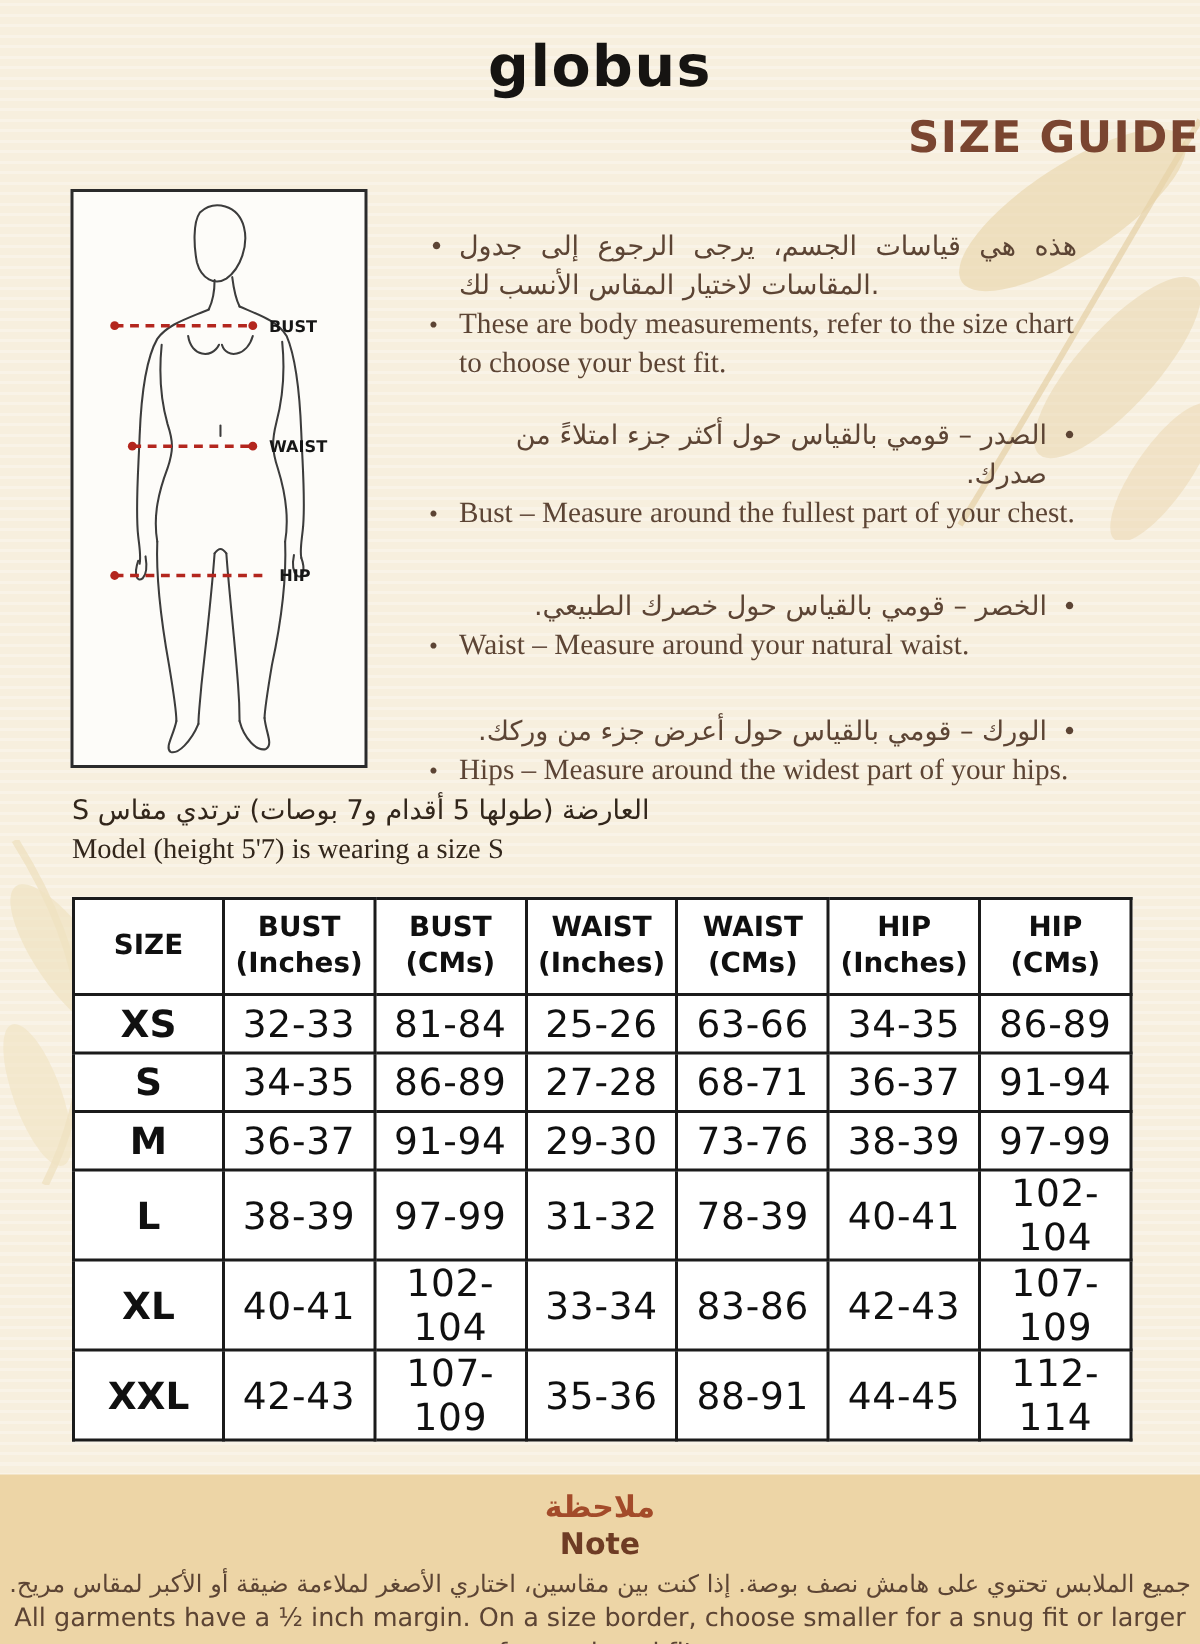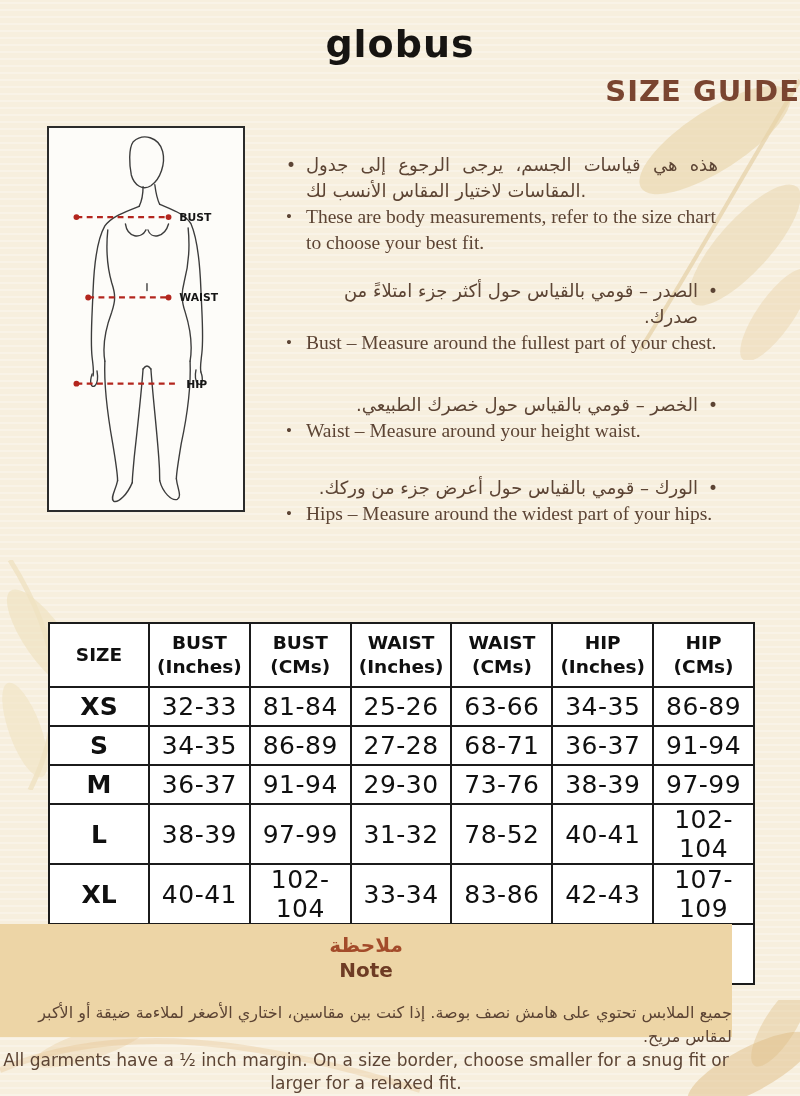--- a/index.html
+++ b/index.html
@@ -49,41 +49,41 @@
   .gap-b { margin-bottom:36px !important; }
   .gap-c { margin-bottom:31px !important; }
 
   
   .model-note { position:absolute; left:48px; top:528px; color:#32261b; }
   .model-note .ar { direction:rtl; text-align:left; font-family:"DejaVu Sans", sans-serif; font-size:18px; line-height:26px; }
   .model-note .en { font-family:"Liberation Serif", serif; font-size:19px; line-height:26px; }
 
   
   .size-table {
-    position:absolute; left:48px; top:622px; width:707px;
+    position:absolute; left:48px; top:598px; width:707px;
     border-collapse:collapse; table-layout:fixed; background:#ffffff;
   }
   .size-table th, .size-table td {
     border:2px solid #1b1b1b; text-align:center; vertical-align:middle; color:#101010;
     background:#ffffff; padding:0;
   }
   .size-table .col-size { width:100px; }
   .size-table tr.hdr-en th { height:64px; font-family:"DejaVu Sans", sans-serif; font-weight:bold; font-size:18.5px; line-height:1.3; }
   .size-table tr.hdr-ar th { height:56px; direction:rtl; font-family:"DejaVu Sans", sans-serif; font-weight:bold; font-size:15px; line-height:1.35; padding:2px 4px; }
   .size-table tbody td { height:39px; font-family:"DejaVu Sans", sans-serif; font-size:25px; letter-spacing:0.5px; }
   .size-table tbody td.size-cell { font-weight:bold; letter-spacing:0; }
 
   
   .footer-note {
-    position:absolute; left:0; top:924px; width:732px; height:113px;
+    position:absolute; left:0; top:983px; width:800px; height:113px;
     background:#edd5a6; text-align:center; padding-top:8px;
   }
   .footer-note .h-ar { font-family:"DejaVu Sans", sans-serif; font-weight:bold; font-size:20px; color:#a34b2a; line-height:26px; }
   .footer-note .h-en { font-family:"DejaVu Sans", sans-serif; font-weight:bold; font-size:20px; color:#6e3b24; line-height:25px; }
-  .footer-note .b-ar { direction:rtl; font-family:"DejaVu Sans", sans-serif; font-size:16px; color:#5c4434; line-height:24px; margin-top:18px;text-align:right; }
+  .footer-note .b-ar { direction:rtl; font-family:"DejaVu Sans", sans-serif; font-size:16px; color:#5c4434; line-height:24px; margin-top:2px; }
   .footer-note .b-en { font-family:"DejaVu Sans", sans-serif; font-size:17px; color:#5c4434; line-height:23px; }
 </style>
 </head>
 <body>
 
 <div class="page">
 
   <svg class="deco" style="right:0; top:60px;" width="220" height="300" viewBox="0 0 220 300">
     <path d="M60 290 C110 210 160 120 220 20" stroke="#e0c795" stroke-width="4" fill="none" opacity="0.55"></path>
     <ellipse cx="135" cy="80" rx="88" ry="30" fill="#e8d3a9" opacity="0.6" transform="rotate(-33 135 80)"></ellipse>
@@ -166,32 +166,36 @@
       <li class="en gap-b">
         <span class="blt">•</span>
         <span class="txt">Bust – Measure around the fullest part of your chest.</span>
       </li>
       <li class="ar rtl">
         <span class="blt">•</span>
         <span class="txt">الخصر – قومي بالقياس حول خصرك الطبيعي.</span>
       </li>
       <li class="en gap-c">
         <span class="blt">•</span>
-        <span class="txt">Waist – Measure around your height waist.</span>
+        <span class="txt">Waist – Measure around your natural waist.</span>
       </li>
       <li class="ar rtl">
         <span class="blt">•</span>
         <span class="txt">الورك – قومي بالقياس حول أعرض جزء من وركك.</span>
       </li>
       <li class="en">
         <span class="blt">•</span>
         <span class="txt">Hips – Measure around the widest part of your hips.</span>
       </li>
     </ul>
 
+  <div class="model-note">
+    <div class="ar">العارضة (طولها 5 أقدام و7 بوصات) ترتدي مقاس S</div>
+    <div class="en">Model (height 5'7) is wearing a size S</div>
+  </div>
 
   <table class="size-table">
     <thead id="table-head">
         <tr class="hdr-en">
           <th class="col-size">SIZE</th>
           <th>BUST<br>(Inches)</th>
           <th>BUST<br>(CMs)</th>
           <th>WAIST<br>(Inches)</th>
           <th>WAIST<br>(CMs)</th>
           <th>HIP<br>(Inches)</th>
@@ -224,21 +228,21 @@
           <td>29-30</td>
           <td>73-76</td>
           <td>38-39</td>
           <td>97-99</td>
         </tr>
         <tr>
           <td class="size-cell">L</td>
           <td>38-39</td>
           <td>97-99</td>
           <td>31-32</td>
-          <td>78-52</td>
+          <td>78-39</td>
           <td>40-41</td>
           <td>102-104</td>
         </tr>
         <tr>
           <td class="size-cell">XL</td>
           <td>40-41</td>
           <td>102-104</td>
           <td>33-34</td>
           <td>83-86</td>
           <td>42-43</td>

